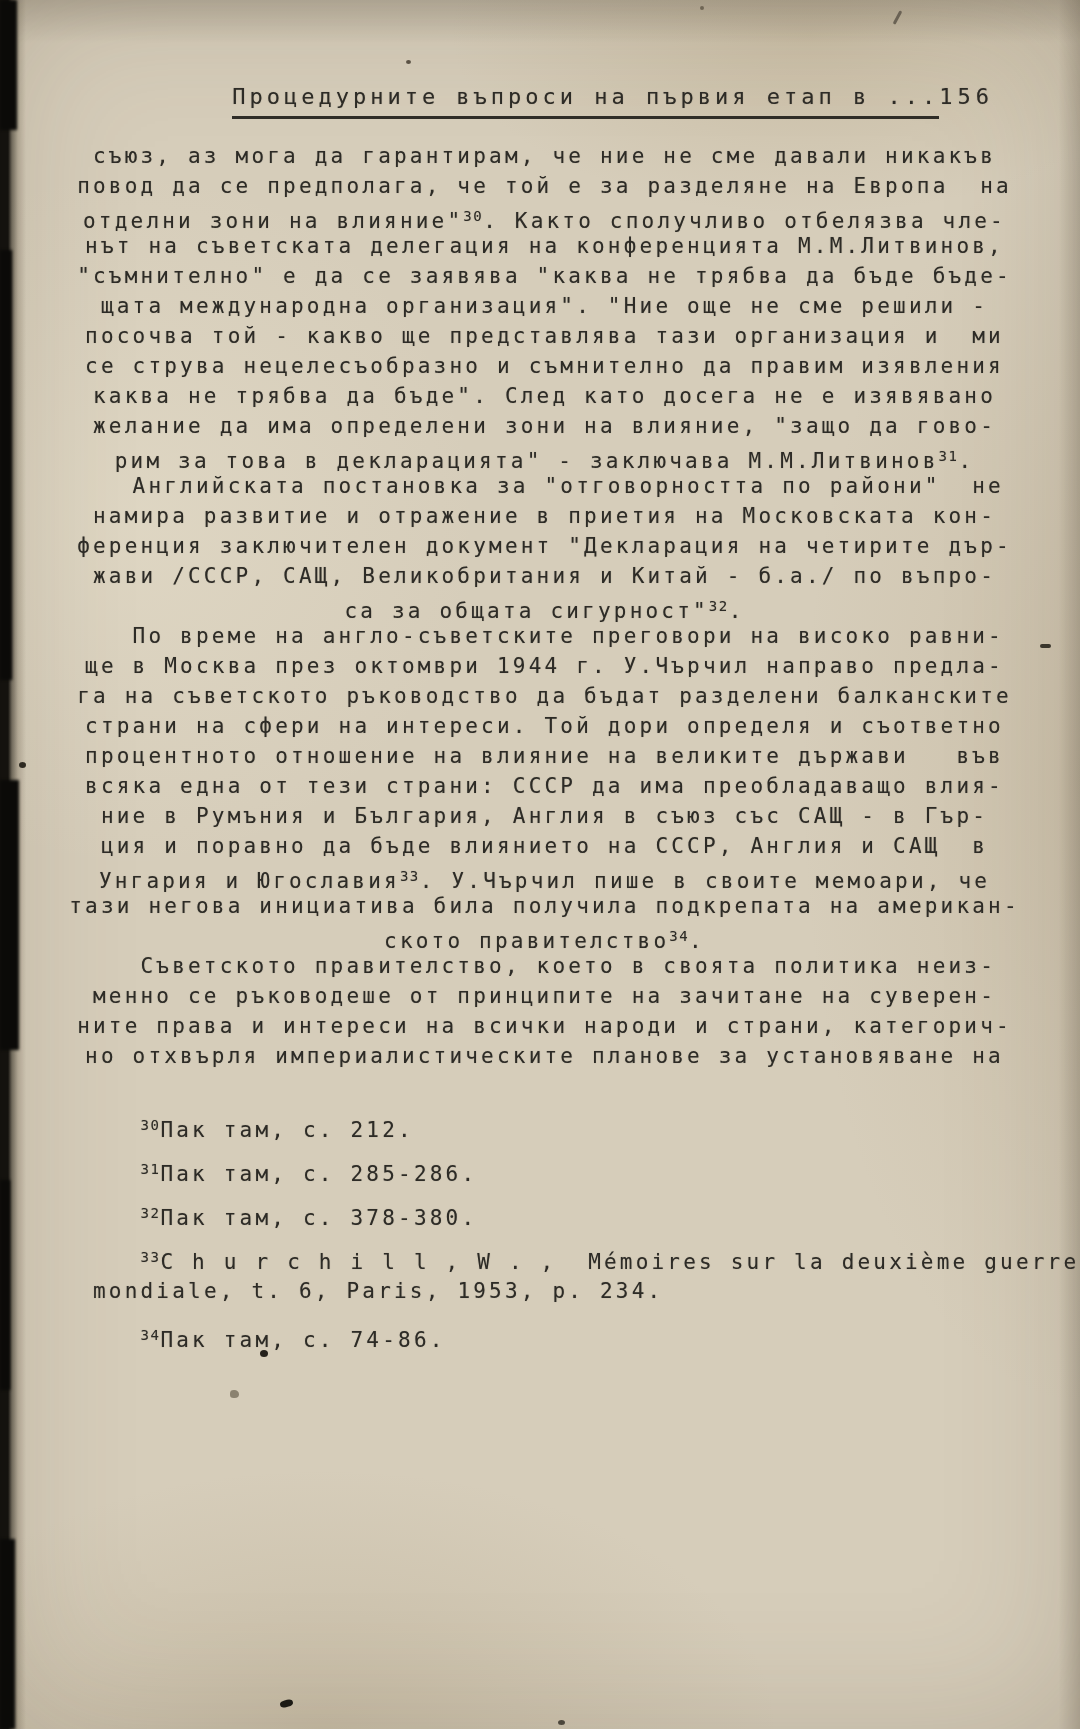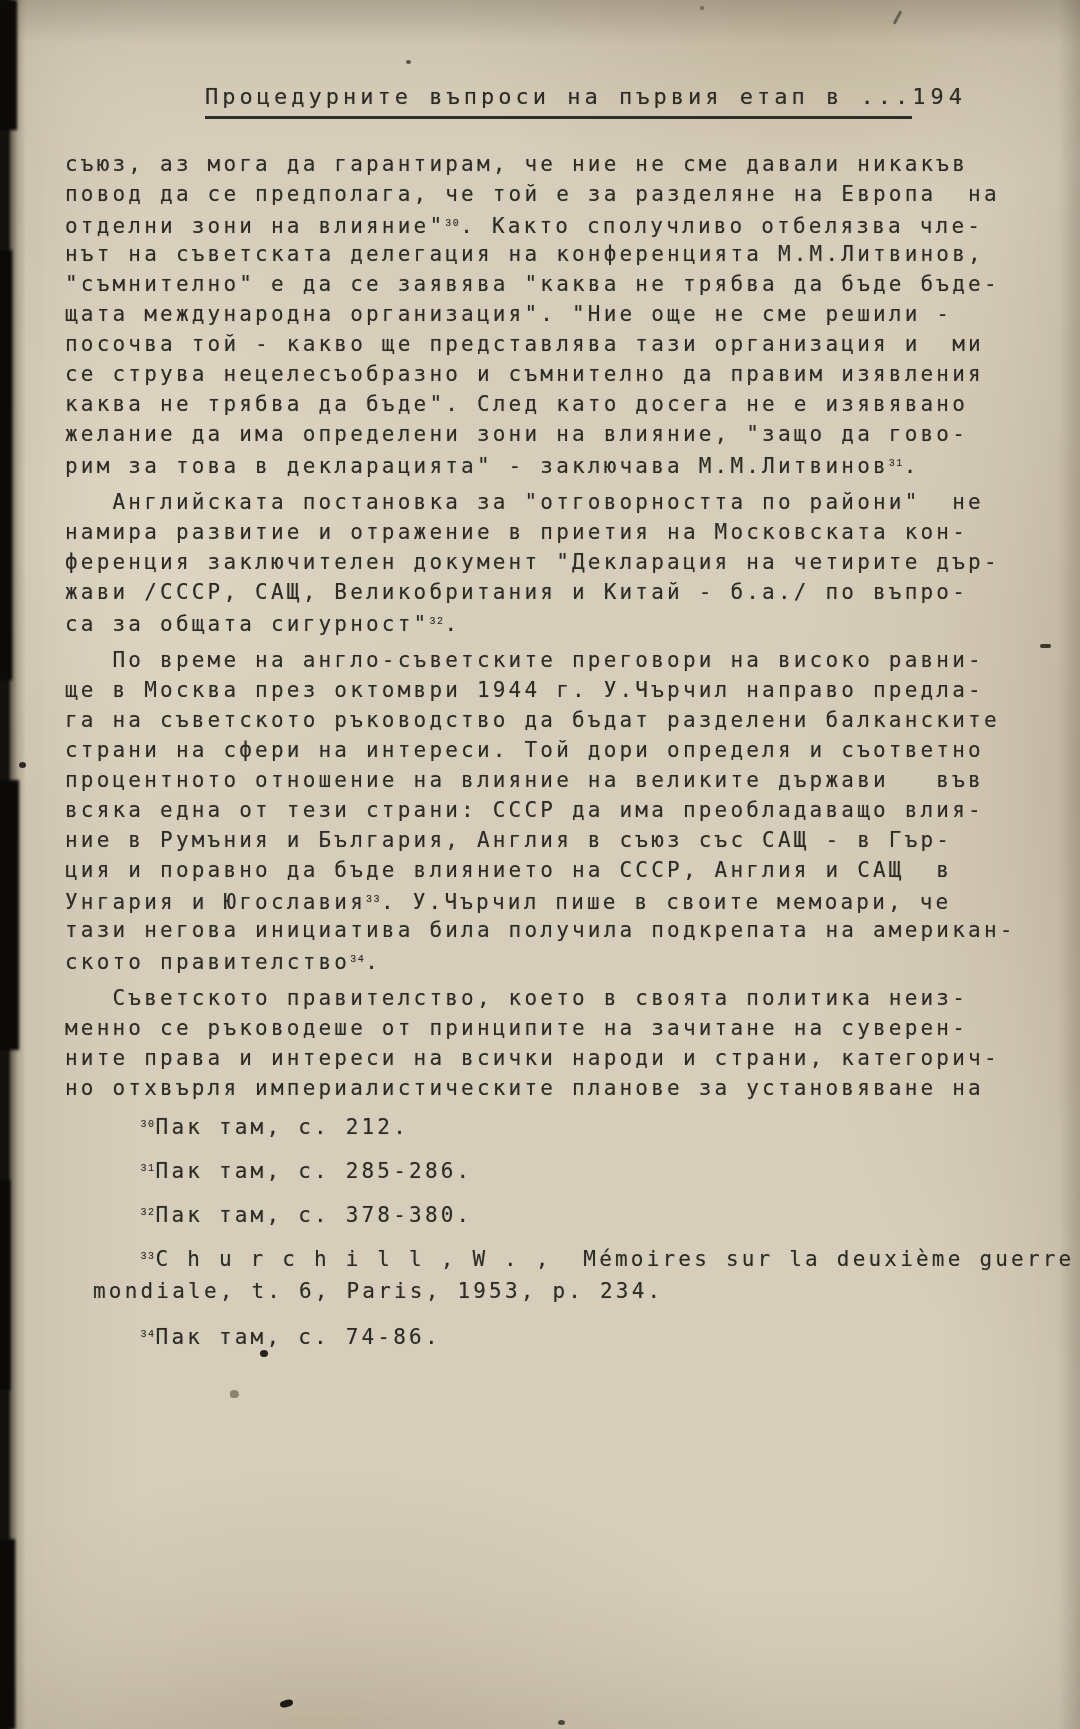--- a/index.html
+++ b/index.html
@@ -45,21 +45,21 @@
   .b3 { top: 780px; height: 270px; width: 19px; }
   .b4 { top: 1180px; height: 210px; width: 10px; }
   .b5 { bottom: 0; height: 190px; width: 15px; }
 
   .header {
     position: absolute;
     top: 84px;
     left: 178px;
     right: 86px;
     display: flex;
-    justify-content: center;
+    justify-content: flex-end;
     align-items: baseline;
     font-size: 22px;
     letter-spacing: 4px;
     white-space: pre;
     text-shadow: 0 0 1px rgba(45,43,38,0.35);
   }
   .title {
     border-bottom: 3px solid #2f2d27;
     padding-bottom: 7px;
   }
@@ -69,28 +69,27 @@
     position: absolute;
     top: 141px;
     left: 57px;
     width: 975px;
     font-size: 21px;
     line-height: 30px;
     letter-spacing: 3.2px;
     white-space: pre;
     text-shadow: 0 0 1px rgba(45,43,38,0.32);
   }
-  .paragraph { margin: 8px; }
+  .paragraph { margin: 0; text-align: center; }
   .line { height: 30px; }
 
   sup {
-    font-size: 10px;
+    font-size: 14px;
     letter-spacing: 1.5px;
     vertical-align: 7px;
-    font-family: Liberation Mono, monospace;
   }
 
   .footnotes {
     position: absolute;
     top: 1108px;
     left: 57px;
     width: 975px;
     font-size: 21px;
     letter-spacing: 3.2px;
     white-space: pre;
@@ -119,21 +118,21 @@
   <div class="binding-edge">
     <div class="edge-blob b1"></div>
     <div class="edge-blob b2"></div>
     <div class="edge-blob b3"></div>
     <div class="edge-blob b4"></div>
     <div class="edge-blob b5"></div>
   </div>
 
   <div class="header">
     <span class="title">Процедурните въпроси на първия етап в ...</span>
-    <span class="pagenum">194</span>
+    <span class="pagenum">156</span>
   </div>
 
   <div class="body-text"><div class="paragraph"><div class="line">съюз, аз мога да гарантирам, че ние не сме давали никакъв</div><div class="line">повод да се предполага, че той е за разделяне на Европа  на</div><div class="line">отделни зони на влияние"<sup>30</sup>. Както сполучливо отбелязва чле-</div><div class="line">нът на съветската делегация на конференцията М.М.Литвинов,</div><div class="line">"съмнително" е да се заявява "каква не трябва да бъде бъде-</div><div class="line">щата международна организация". "Ние още не сме решили -</div><div class="line">посочва той - какво ще представлява тази организация и  ми</div><div class="line">се струва нецелесъобразно и съмнително да правим изявления</div><div class="line">каква не трябва да бъде". След като досега не е изявявано</div><div class="line">желание да има определени зони на влияние, "защо да гово-</div><div class="line">рим за това в декларацията" - заключава М.М.Литвинов<sup>31</sup>.</div></div><div class="paragraph"><div class="line">   Английската постановка за "отговорността по райони"  не</div><div class="line">намира развитие и отражение в приетия на Московската кон-</div><div class="line">ференция заключителен документ "Декларация на четирите дър-</div><div class="line">жави /СССР, САЩ, Великобритания и Китай - б.а./ по въпро-</div><div class="line">са за общата сигурност"<sup>32</sup>.</div></div><div class="paragraph"><div class="line">   По време на англо-съветските преговори на високо равни-</div><div class="line">ще в Москва през октомври 1944 г. У.Чърчил направо предла-</div><div class="line">га на съветското ръководство да бъдат разделени балканските</div><div class="line">страни на сфери на интереси. Той дори определя и съответно</div><div class="line">процентното отношение на влияние на великите държави   във</div><div class="line">всяка една от тези страни: СССР да има преобладаващо влия-</div><div class="line">ние в Румъния и България, Англия в съюз със САЩ - в Гър-</div><div class="line">ция и поравно да бъде влиянието на СССР, Англия и САЩ  в</div><div class="line">Унгария и Югославия<sup>33</sup>. У.Чърчил пише в своите мемоари, че</div><div class="line">тази негова инициатива била получила подкрепата на американ-</div><div class="line">ското правителство<sup>34</sup>.</div></div><div class="paragraph"><div class="line">   Съветското правителство, което в своята политика неиз-</div><div class="line">менно се ръководеше от принципите на зачитане на суверен-</div><div class="line">ните права и интереси на всички народи и страни, категорич-</div><div class="line">но отхвърля империалистическите планове за установяване на</div></div></div>
 
   <div class="footnotes"><div class="footnote"><div class="line">   <sup>30</sup>Пак там, с. 212.</div></div><div class="footnote"><div class="line">   <sup>31</sup>Пак там, с. 285-286.</div></div><div class="footnote"><div class="line">   <sup>32</sup>Пак там, с. 378-380.</div></div><div class="footnote"><div class="line">   <sup>33</sup>C h u r c h i l l , W . ,  Mémoires sur la deuxième guerre</div><div class="line">mondiale, t. 6, Paris, 1953, p. 234.</div></div><div class="footnote"><div class="line">   <sup>34</sup>Пак там, с. 74-86.</div></div></div>
 
   <div class="speck s1"></div>
   <div class="speck s2"></div>
   <div class="speck s3"></div>
   <div class="speck s4"></div>

